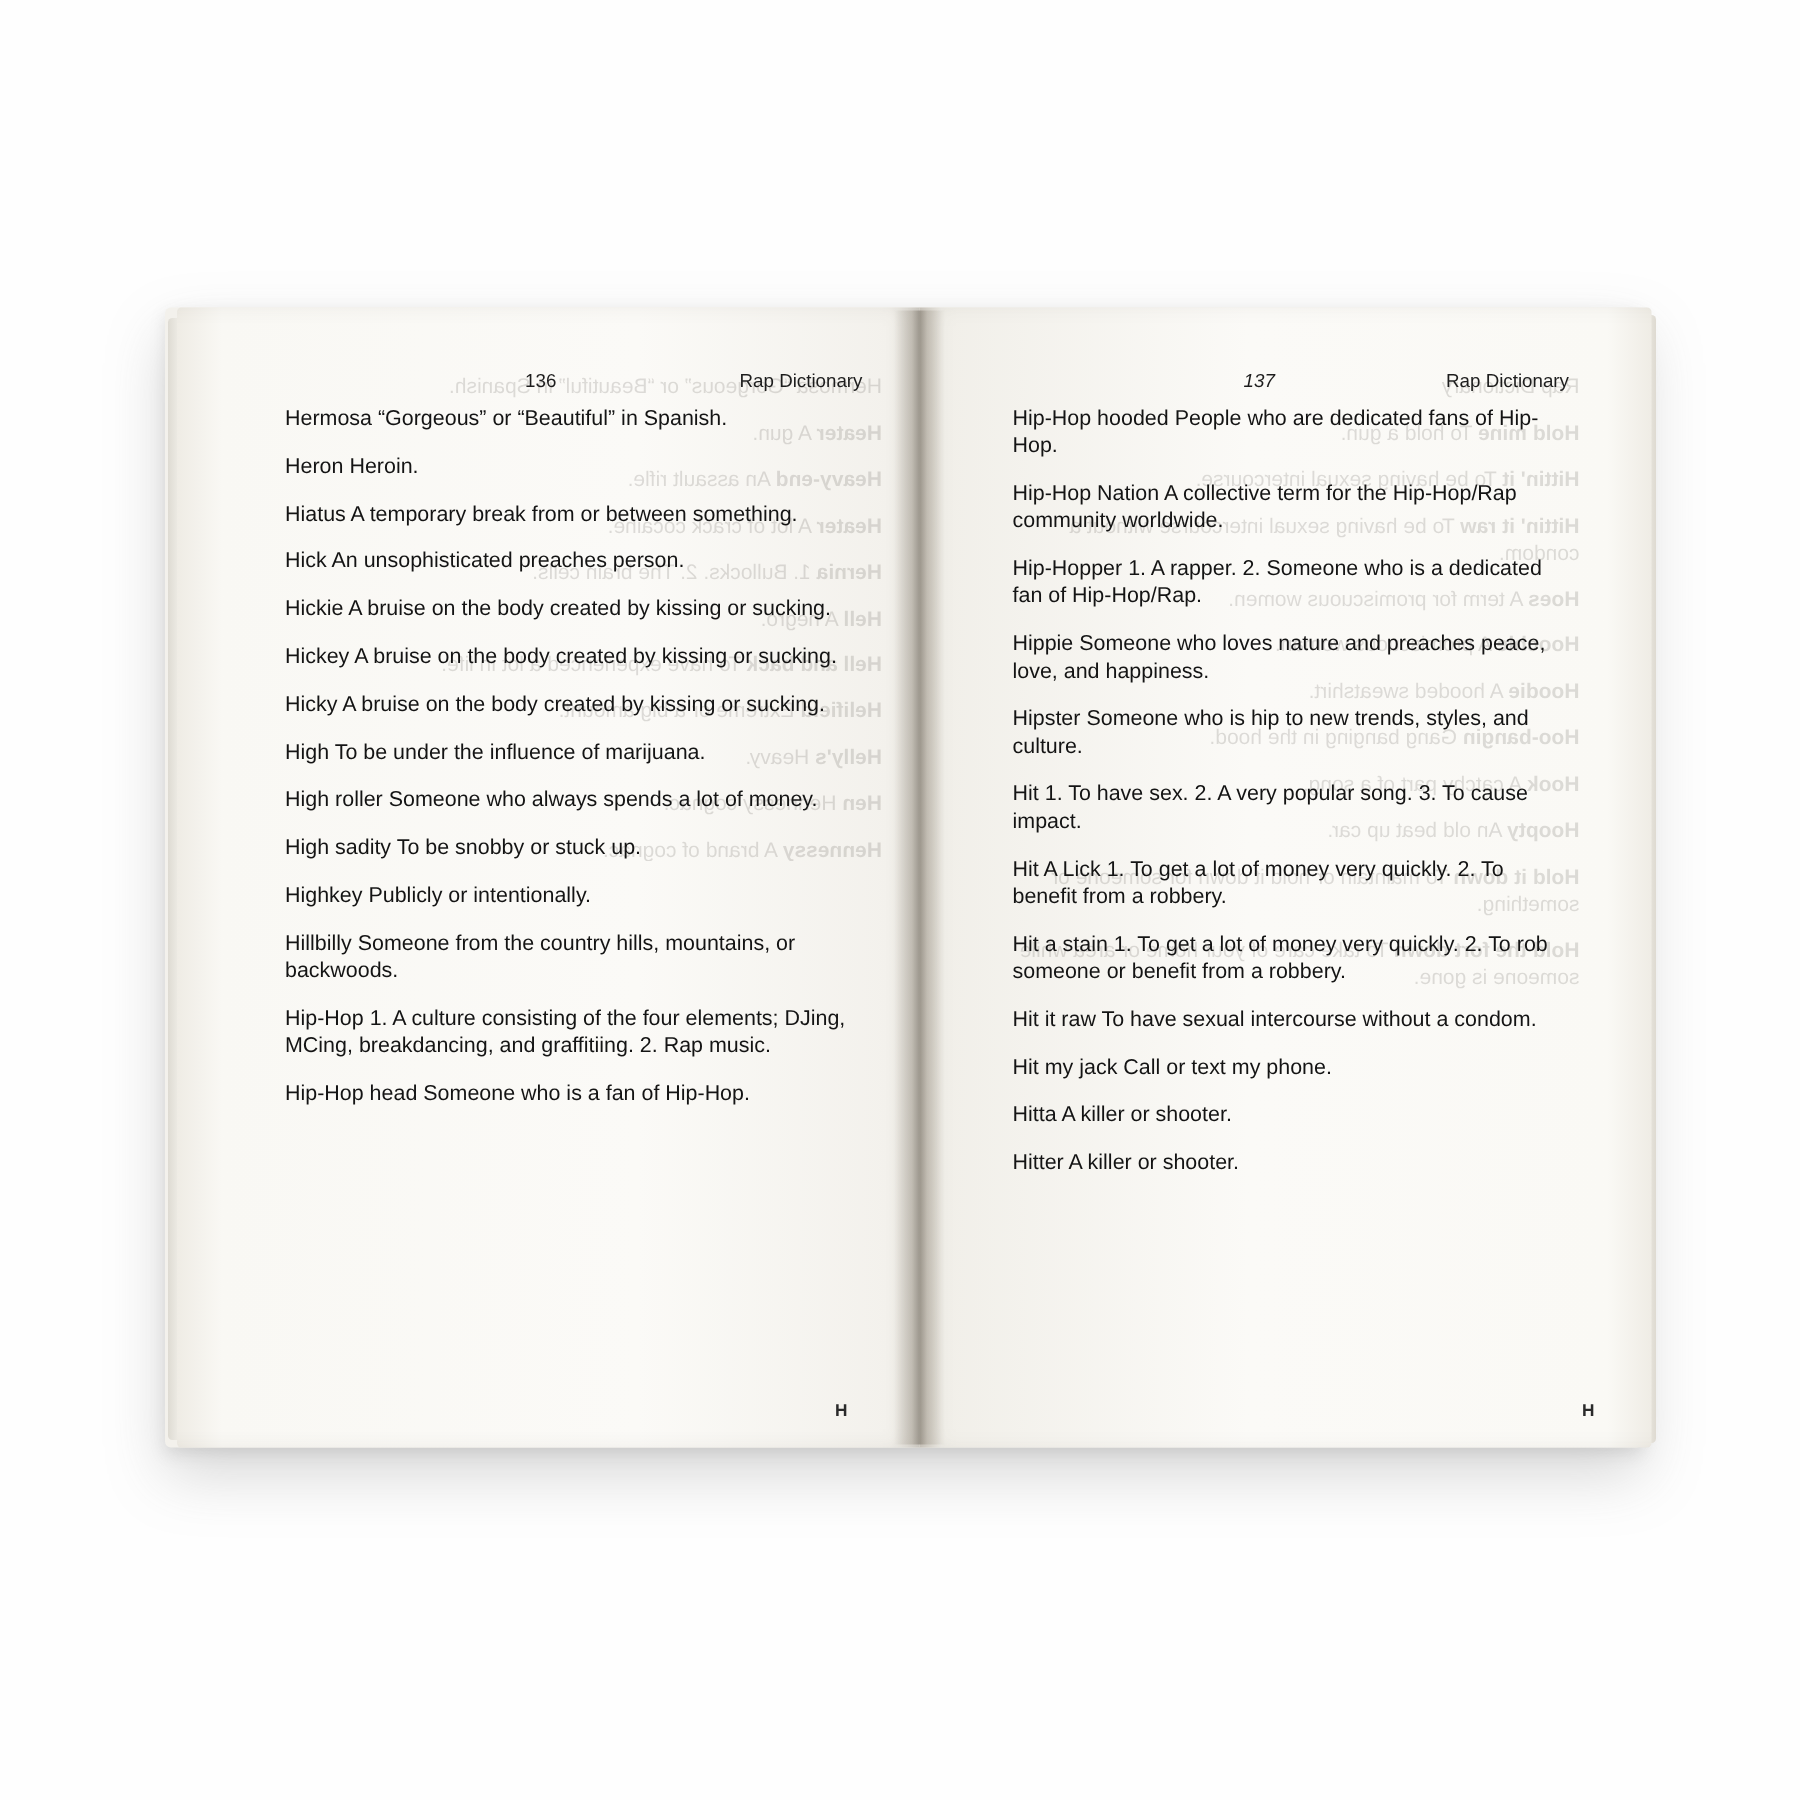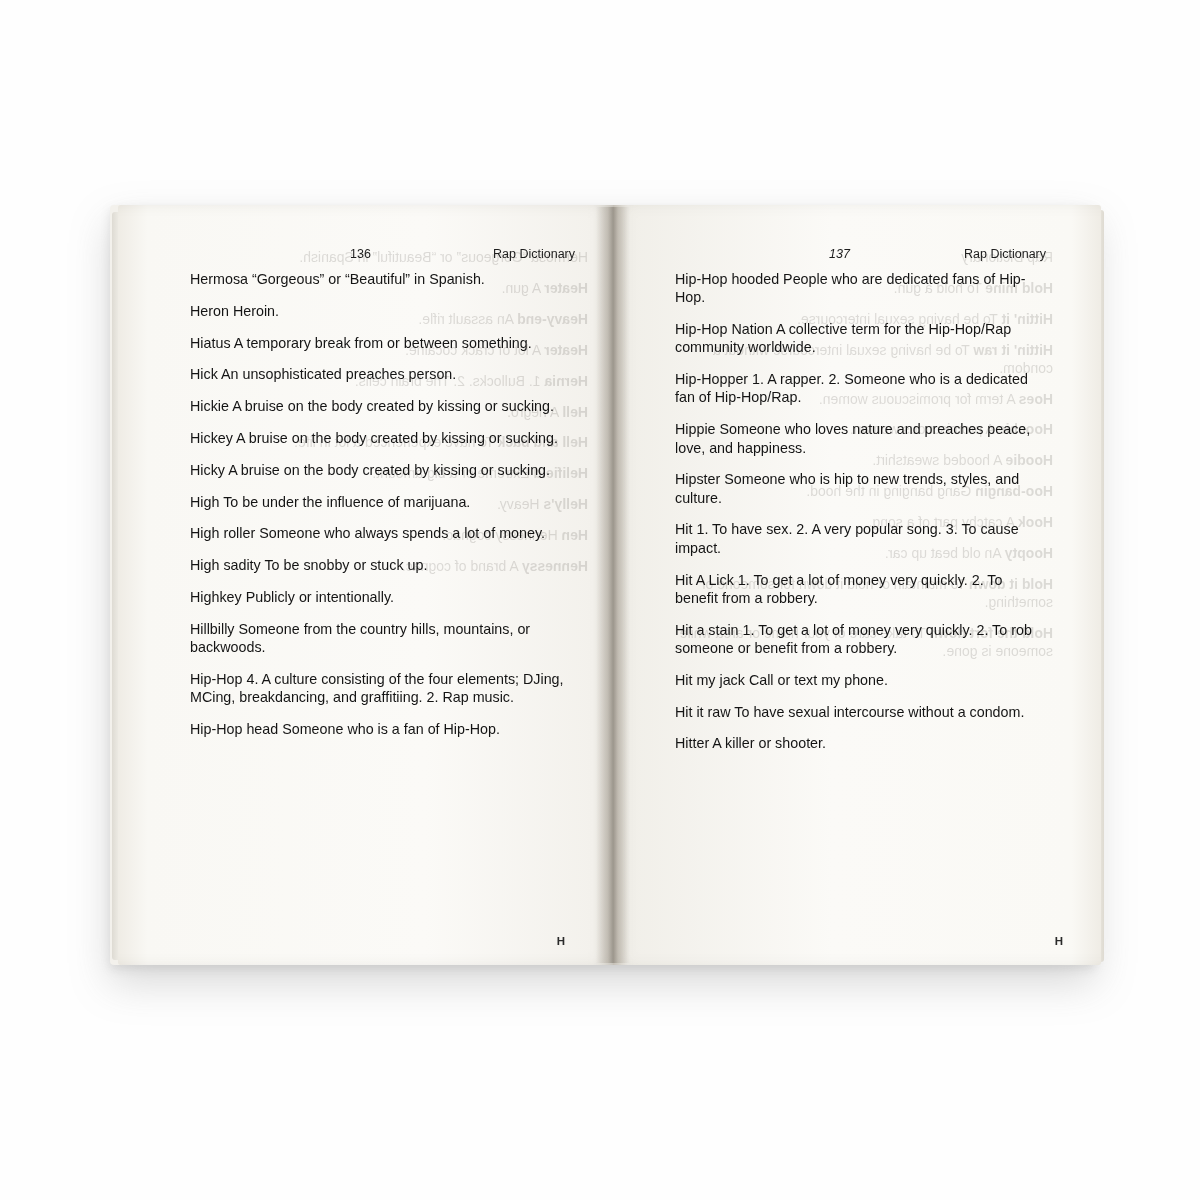--- a/index.html
+++ b/index.html
@@ -191,21 +191,21 @@
       <p class="entry"><span class="term">Hiatus</span> <span>A temporary break from or between something.</span></p>
       <p class="entry"><span class="term">Hick</span> <span>An unsophisticated preaches person.</span></p>
       <p class="entry"><span class="term">Hickie</span> <span>A bruise on the body created by kissing or sucking.</span></p>
       <p class="entry"><span class="term">Hickey</span> <span>A bruise on the body created by kissing or sucking.</span></p>
       <p class="entry"><span class="term">Hicky</span> <span>A bruise on the body created by kissing or sucking.</span></p>
       <p class="entry"><span class="term">High</span> <span>To be under the influence of marijuana.</span></p>
       <p class="entry"><span class="term">High roller</span> <span>Someone who always spends a lot of money.</span></p>
       <p class="entry"><span class="term">High sadity</span> <span>To be snobby or stuck up.</span></p>
       <p class="entry"><span class="term">Highkey</span> <span>Publicly or intentionally.</span></p>
       <p class="entry"><span class="term">Hillbilly</span> <span>Someone from the country hills, mountains, or backwoods.</span></p>
-      <p class="entry"><span class="term">Hip-Hop</span> <span>4. A culture consisting of the four elements; DJing, MCing, breakdancing, and graffitiing. 2. Rap music.</span></p>
+      <p class="entry"><span class="term">Hip-Hop</span> <span>1. A culture consisting of the four elements; DJing, MCing, breakdancing, and graffitiing. 2. Rap music.</span></p>
       <p class="entry"><span class="term">Hip-Hop head</span> <span>Someone who is a fan of Hip-Hop.</span></p>
 
     </div>
 
     <div class="footer-letter">H</div>
   </div>
 
   <div class="page right">
 
     <div class="bleed">
@@ -231,22 +231,23 @@
       </div>
 
       <p class="entry"><span class="term">Hip-Hop hooded</span> <span>People who are dedicated fans of Hip-Hop.</span></p>
       <p class="entry"><span class="term">Hip-Hop Nation</span> <span>A collective term for the Hip-Hop/Rap community worldwide.</span></p>
       <p class="entry"><span class="term">Hip-Hopper</span> <span>1. A rapper. 2. Someone who is a dedicated fan of Hip-Hop/Rap.</span></p>
       <p class="entry"><span class="term">Hippie</span> <span>Someone who loves nature and preaches peace, love, and happiness.</span></p>
       <p class="entry"><span class="term">Hipster</span> <span>Someone who is hip to new trends, styles, and culture.</span></p>
       <p class="entry"><span class="term">Hit</span> <span>1. To have sex. 2. A very popular song. 3. To cause impact.</span></p>
       <p class="entry"><span class="term">Hit A Lick</span> <span>1. To get a lot of money very quickly. 2. To benefit from a robbery.</span></p>
       <p class="entry"><span class="term">Hit a stain</span> <span>1. To get a lot of money very quickly. 2. To rob someone or benefit from a robbery.</span></p>
+      <p class="entry"><span class="term">Hit it raw</span> <span>To have sexual intercourse without a condom.</span></p>
       <p class="entry"><span class="term">Hit my jack</span> <span>Call or text my phone.</span></p>
-      <p class="entry"><span class="term">Hit it raw</span> <span>To have sexual intercourse without a condom.</span></p>
+      <p class="entry"><span class="term">Hitta</span> <span>A killer or shooter.</span></p>
       <p class="entry"><span class="term">Hitter</span> <span>A killer or shooter.</span></p>
 
     </div>
 
     <div class="footer-letter">H</div>
   </div>
 
   <div class="gutter"></div>
 
 </div>

